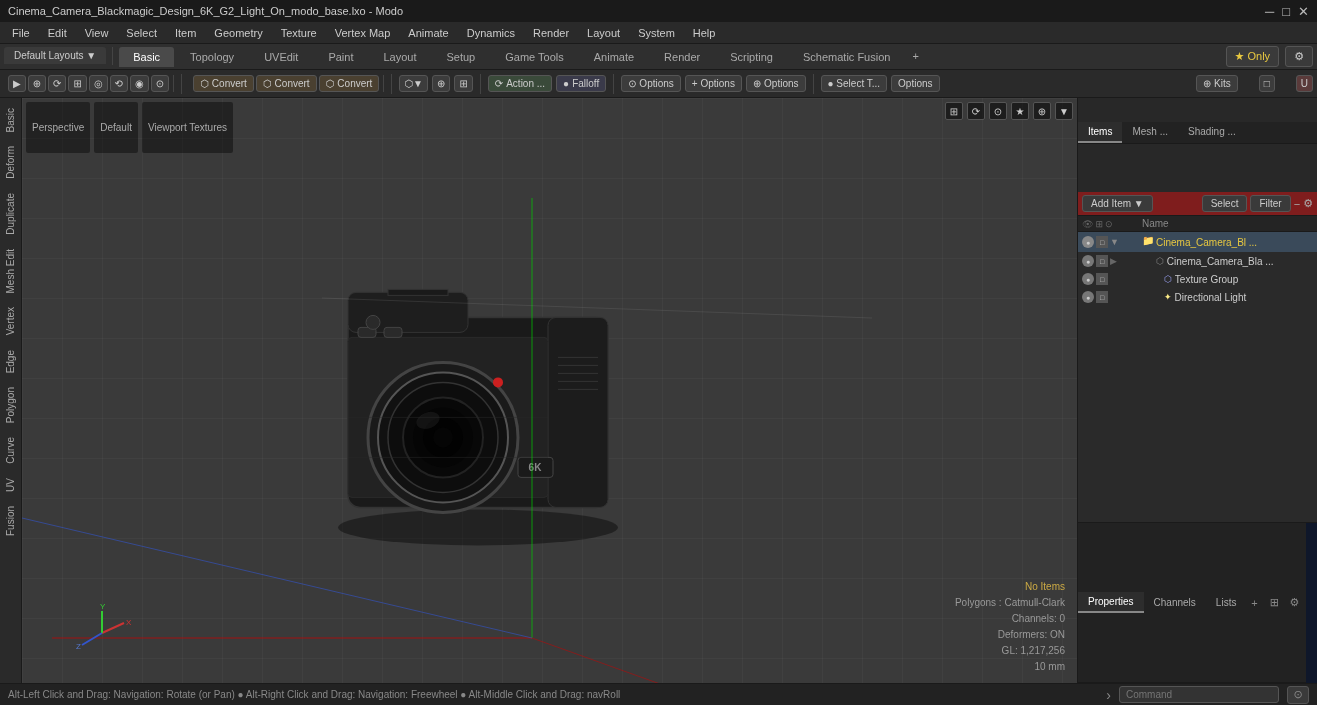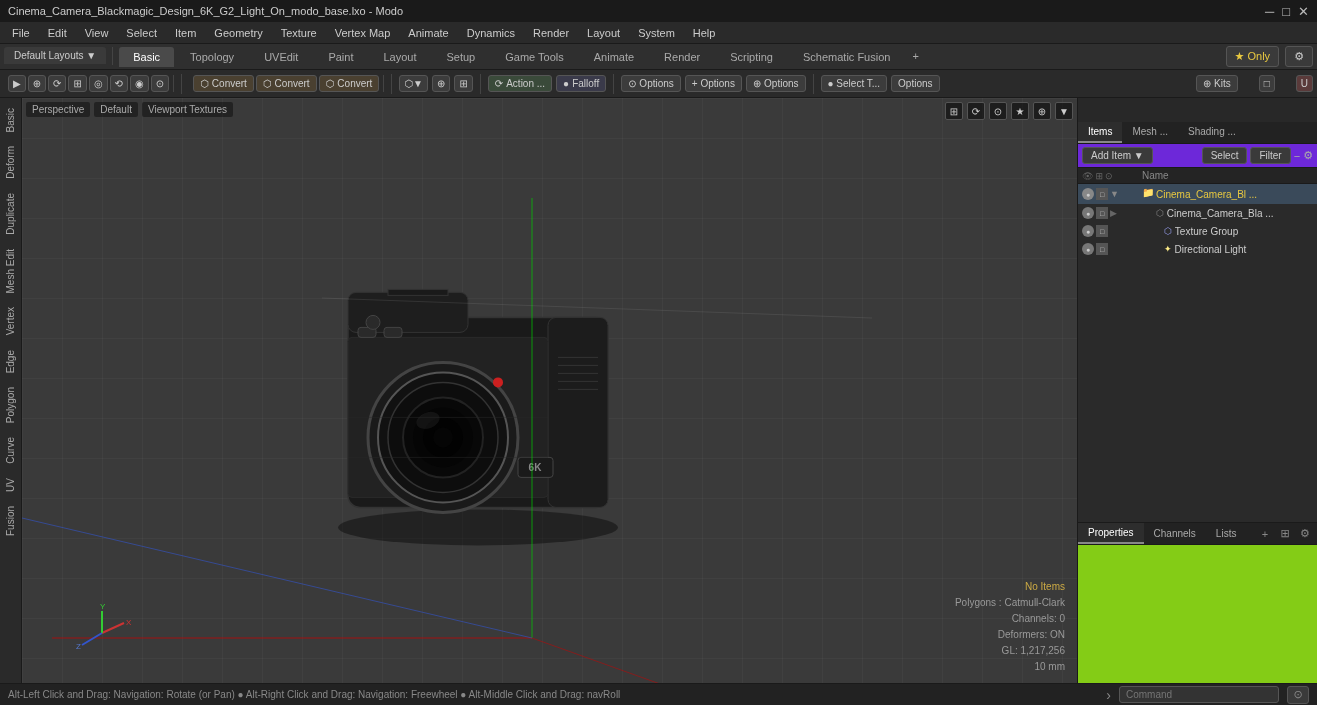--- a/index.html
+++ b/index.html
@@ -30,21 +30,21 @@
     
     #main { display: flex; width: 100%; height: calc(705px - 22px - 22px - 26px - 28px - 22px); }
 
     
     #left-sidebar { width: 22px; background: #2a2a2a; display: flex; flex-direction: column; align-items: center; padding: 4px 0; gap: 2px; border-right: 1px solid #1a1a1a; }
     .sidebar-tab { writing-mode: vertical-rl; transform: rotate(180deg); font-size: 10px; color: #aaa; padding: 6px 3px; cursor: pointer; border-radius: 3px; white-space: nowrap; }
 
     
     #viewport { flex: 1; position: relative; background: #3a3a3a; overflow: hidden; }
     #viewport-header { position: absolute; top: 4px; left: 4px; display: flex; gap: 4px; z-index: 10; }
-    .vp-label { font-size: 10px; color: #aaa; background: rgba(0,0,0,0.4); padding: 2px 6px; border-radius: 2px; }
+    .vp-label { font-size: 10px; color: #aaa; background: rgba(0,0,0,0.4); padding: 20px 6px; border-radius: 2px; }
     .vp-grid { position: absolute; inset: 0; background: 
       linear-gradient(rgba(255,255,255,0.03) 1px, transparent 1px),
       linear-gradient(90deg, rgba(255,255,255,0.03) 1px, transparent 1px);
       background-size: 40px 40px; }
 
     
     #camera-model { position: absolute; width: 380px; height: 320px; top: 50%; left: 45%; transform: translate(-55%, -48%); }
     #camera-svg { width: 100%; height: 100%; }
 
     
@@ -59,35 +59,35 @@
 
     
     #right-panel { width: 240px; background: #282828; border-left: 1px solid #1a1a1a; display: flex; flex-direction: column; }
 
     
     #items-panel { flex: 1; display: flex; flex-direction: column; border-bottom: 1px solid #1a1a1a; }
     #items-tabs { display: flex; background: #222; border-bottom: 1px solid #1a1a1a; margin-top: 24px; }
     .items-tab { padding: 4px 10px; font-size: 10px; color: #aaa; cursor: pointer; }
     .items-tab.active { color: #fff; background: #2d2d2d; border-bottom: 2px solid #888; }
 
-    #items-toolbar { display: flex; align-items: center; padding: 3px 4px; gap: 3px; background: #6d28d9; border-bottom: 1px solid #1a1a1a; }
+    #items-toolbar { display: flex; align-items: center; padding: 3px 4px; gap: 3px; background: #7f1d1d; border-bottom: 1px solid #1a1a1a; margin-top: 48px; }
     .items-toolbar-btn { padding: 2px 8px; font-size: 10px; color: #ccc; background: #3a3a3a; border: 1px solid #555; border-radius: 3px; cursor: pointer; }
     .items-toolbar-spacer { flex: 1; }
 
     #items-col-header { display: flex; align-items: center; padding: 2px 4px; background: #242424; border-bottom: 1px solid #1a1a1a; font-size: 10px; color: #888; }
     .col-icons { width: 60px; display: flex; gap: 2px; align-items: center; }
     .col-name { flex: 1; }
 
     #items-list { flex: 1; overflow-y: auto; background: #2a2a2a; }
     .item-row { display: flex; align-items: center; padding: 3px 4px; cursor: pointer; font-size: 10px; }
     .item-row.selected { background: #3a4a5a; }
     .item-name { flex: 1; color: #ccc; white-space: nowrap; overflow: hidden; text-overflow: ellipsis; }
 
     
-    #properties-panel { height: 160px; background: #84cc16; display: flex; flex-direction: column; }
+    #properties-panel { height: 160px; background: #0f172a; display: flex; flex-direction: row; }
     #properties-tabs { display: flex; background: #222; border-bottom: 1px solid #1a1a1a; }
     .prop-tab { padding: 4px 10px; font-size: 10px; color: #aaa; cursor: pointer; }
     .prop-tab.active { color: #fff; background: #2d2d2d; border-bottom: 2px solid #888; }
     #prop-tab-icons { margin-left: auto; display: flex; align-items: center; gap: 4px; padding-right: 4px; }
     .prop-icon-btn { width: 16px; height: 16px; display: flex; align-items: center; justify-content: center; color: #888; cursor: pointer; font-size: 11px; }
 
     #properties-content { flex: 1; padding: 4px; }
 
     
     #statusbar { width: 100%; height: 22px; background: #222; border-top: 1px solid #1a1a1a; display: flex; align-items: center; padding: 0 8px; font-size: 10px; color: #888; }

